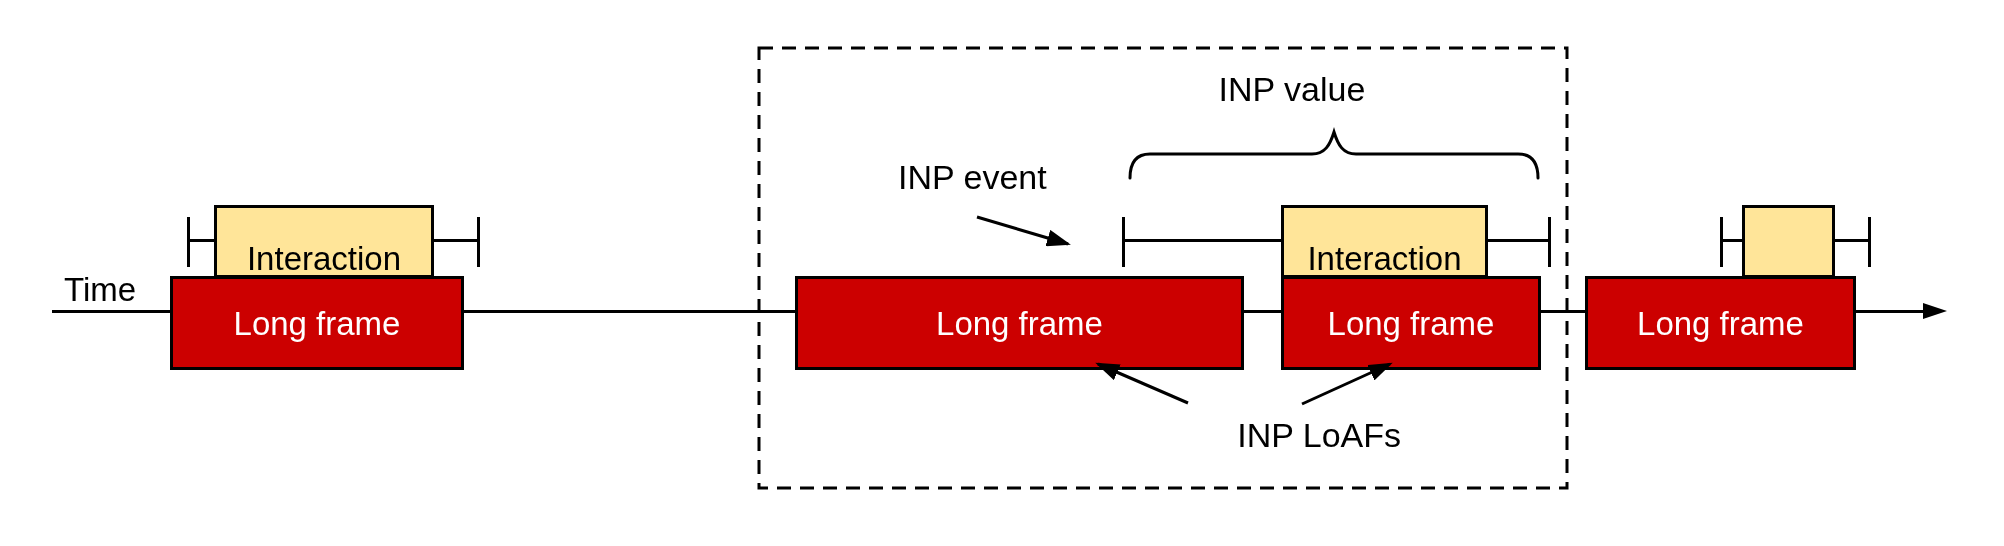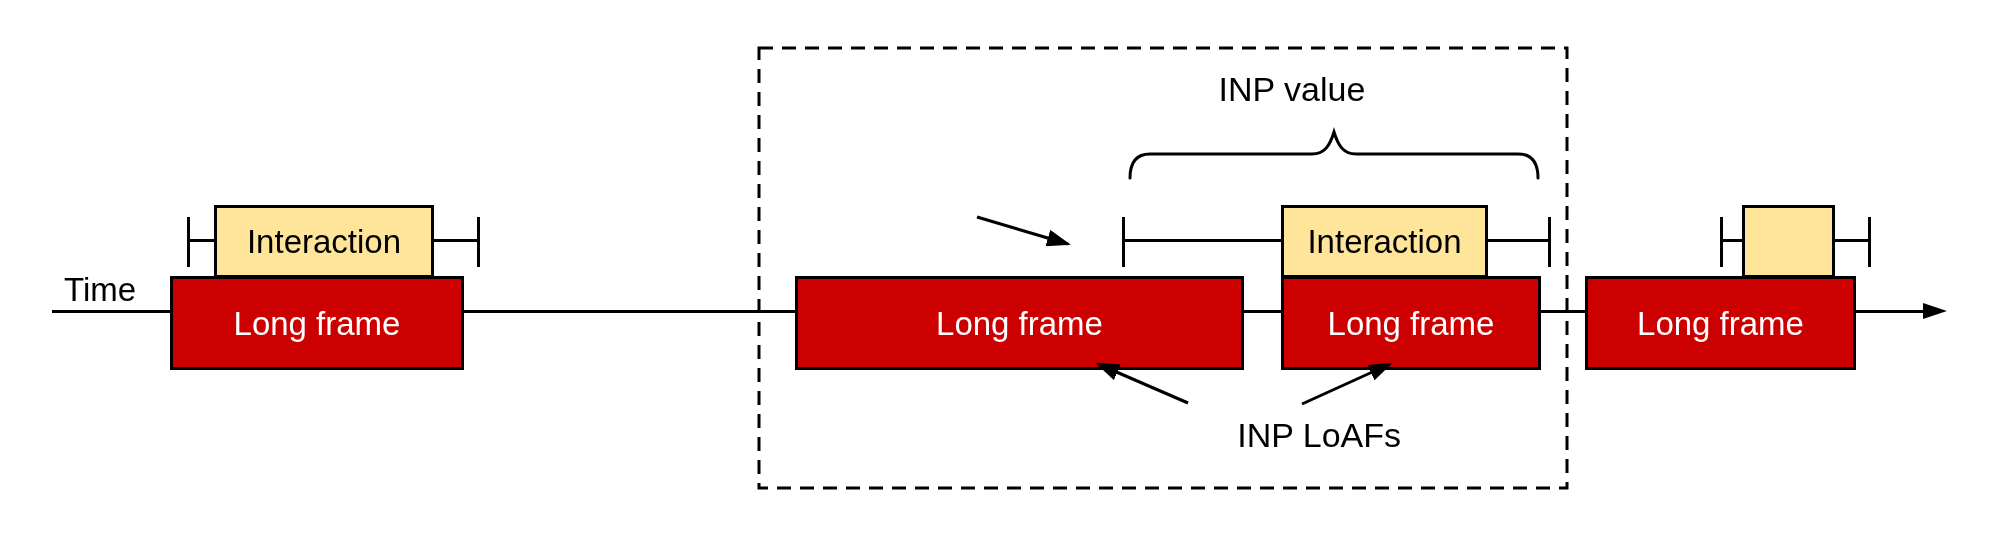--- a/index.html
+++ b/index.html
@@ -43,21 +43,21 @@
   }
   .lf-box .label { color: var(--long-frame-text); font-size: 33px; line-height: 1; }
   .lf-1 { left: 170px; width: 294px; }
   .lf-2 { left: 795px; width: 449px; }
   .lf-3 { left: 1281px; width: 260px; }
   .lf-4 { left: 1585px; width: 271px; }
 
   .int-box {
     position: absolute; top: 205px; height: 73px;
     background: var(--interaction-fill); border: 3px solid var(--stroke);
-    display: flex; align-items: center; justify-content: center;
+    display: flex; align-items: flex-end; justify-content: center;
     z-index: 3;
   }
   .int-box .label { color: var(--interaction-text); font-size: 33px; line-height: 1; }
   .int-1 { left: 214px; width: 220px; }
   .int-2 { left: 1281px; width: 207px; }
   .int-3 { left: 1742px; width: 93px; }
 
   
   .tick {
     position: absolute; top: 217px; width: 3px; height: 50px;
@@ -134,20 +134,21 @@
   <div class="lf-box lf-4">
     <span class="label">Long frame</span>
   </div>
   <div class="int-box int-3"></div>
 
   <div class="anno inp-value-label">INP value</div>
   <svg class="anno-svg brace-svg" width="412" height="52">
     <path d="M2,49 C2,34 8,25 22,25 L184,25 C197,25 202,16 206,3 C210,16 215,25 228,25 L390,25 C404,25 410,34 410,49" fill="none" stroke="#000000" stroke-width="3" stroke-linecap="round"></path>
   </svg>
 
+  <div class="anno inp-event-label">INP event</div>
   <svg class="anno-svg inp-event-arrow-svg" width="120" height="50">
     <defs>
       <marker id="ah1" markerUnits="userSpaceOnUse" markerWidth="24" markerHeight="17" refX="21" refY="8.5" orient="auto">
         <path d="M0,0 L24,8.5 L0,17 Z" fill="#000000"></path>
       </marker>
     </defs>
     <line x1="9" y1="9" x2="100" y2="36" stroke="#000000" stroke-width="3" marker-end="url(#ah1)"></line>
   </svg>
 
   <div class="anno inp-loafs-label">INP LoAFs</div>

